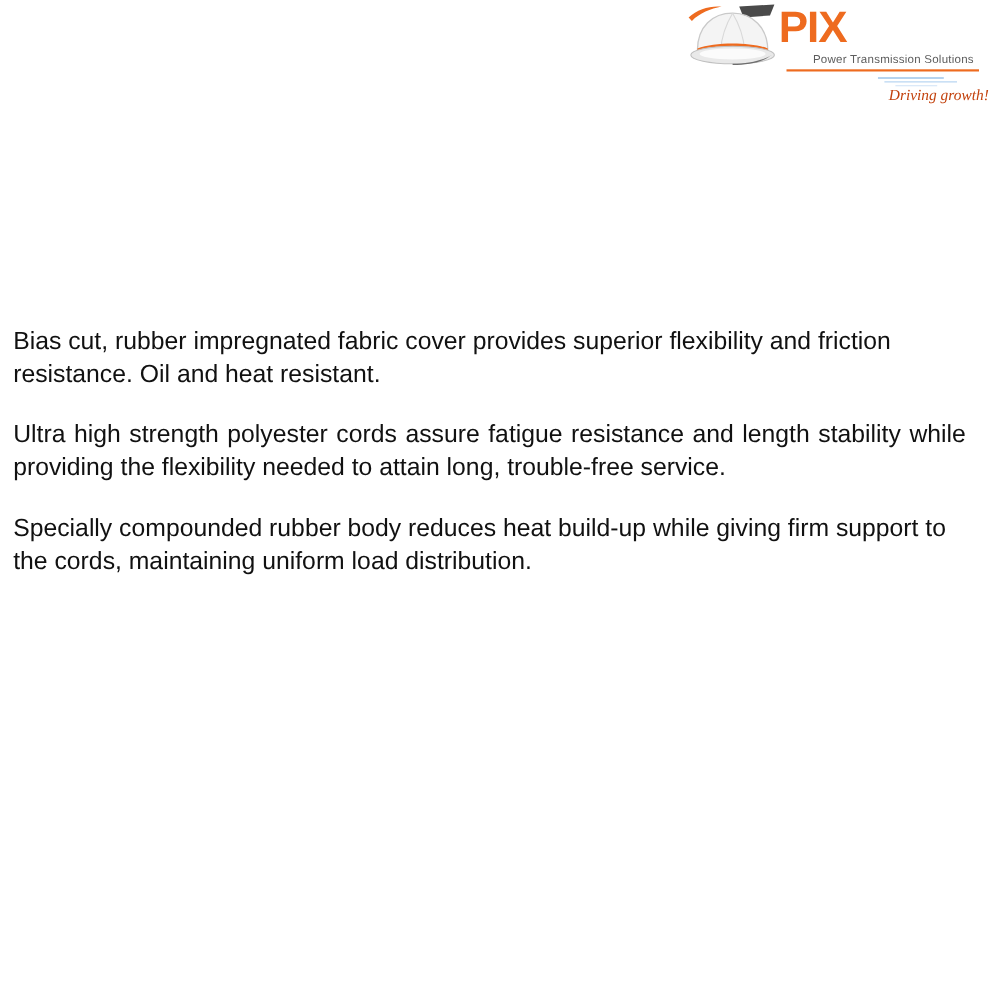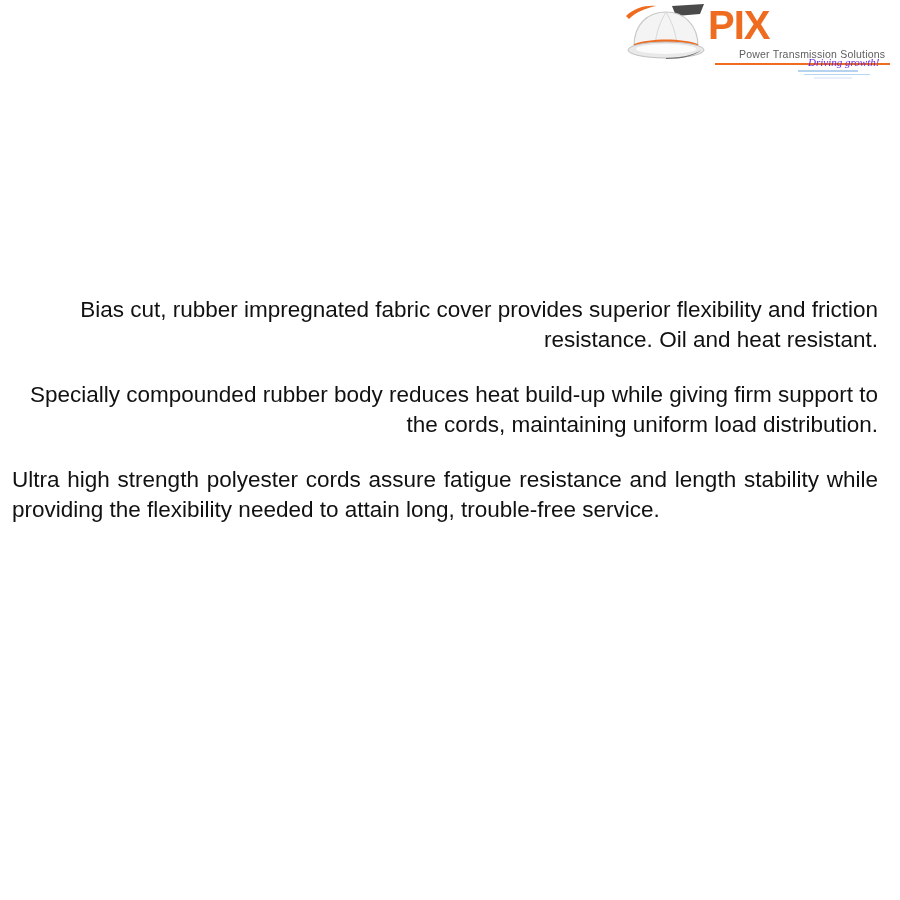--- a/index.html
+++ b/index.html
@@ -62,25 +62,25 @@
     left: 95px;
     top: 63px;
     width: 175px;
     height: 2px;
     background: #ee6b1f;
   }
 
   .logo-slogan {
     position: absolute;
     left: 188px;
-    top: 56px;
+    top: 80px;
     font-family: "Liberation Serif", serif;
     font-style: italic;
-    font-size: 11px;
-    color: #6d28d9;
+    font-size: 14px;
+    color: #c2410c;
     white-space: nowrap;
   }
 
   .slogan-stripes {
     position: absolute;
     left: 178px;
     top: 66px;
     width: 100px;
     height: 18px;
   }
@@ -95,21 +95,21 @@
 
   .para {
     font-size: 22.5px;
     line-height: 30px;
     color: #111111;
     margin: 0 0 25px 0;
     text-align: justify;
     text-justify: inter-word;
   }
   .para:last-child { margin-bottom: 0; }
-  .para.no-justify { text-align: right; }
+  .para.no-justify { text-align: left; }
 </style>
 </head>
 <body>
 
 <div class="logo-block">
 
   <span class="logo-helmet">
     <svg viewBox="0 0 90 60" width="90" height="60" aria-hidden="true">
 
       <path d="M6 14 C14 6 26 3 36 4 C26 6 16 10 9 17 Z" fill="#ee6b1f"></path>
@@ -142,15 +142,15 @@
       <path d="M6 8.5 L72 8.5" stroke="#b9d6f2" stroke-width="1.2"></path>
       <path d="M16 12 L54 12" stroke="#cfe2f6" stroke-width="1"></path>
     </svg>
   </span>
 
   <div class="logo-slogan">Driving growth!</div>
 </div>
 
 <div class="content">
   <p class="para no-justify">Bias cut, rubber impregnated fabric cover provides superior flexibility and friction resistance.  Oil and heat resistant.</p>
+  <p class="para">Ultra high strength polyester cords assure fatigue resistance and length stability while providing the flexibility needed to attain long, trouble-free service.</p>
   <p class="para no-justify">Specially compounded rubber body reduces heat build-up while giving firm support to the cords, maintaining uniform load distribution.</p>
-  <p class="para">Ultra high strength polyester cords assure fatigue resistance and length stability while providing the flexibility needed to attain long, trouble-free service.</p>
 </div>
 
 </body></html>

